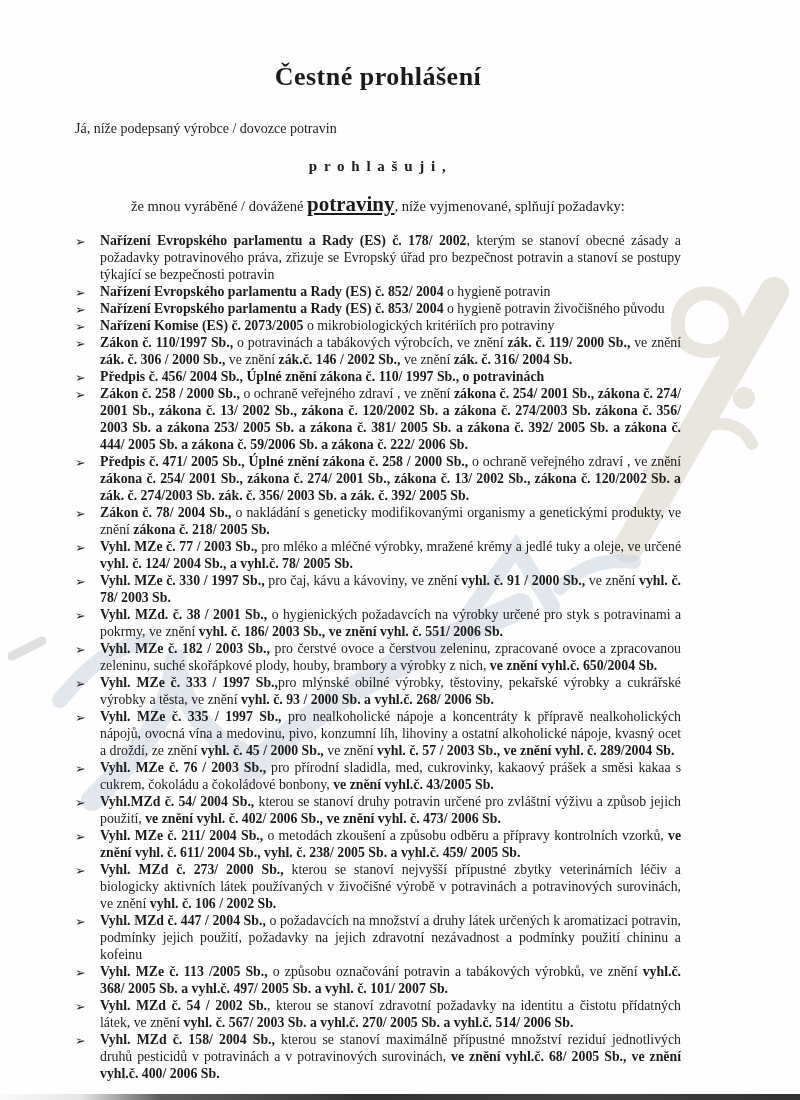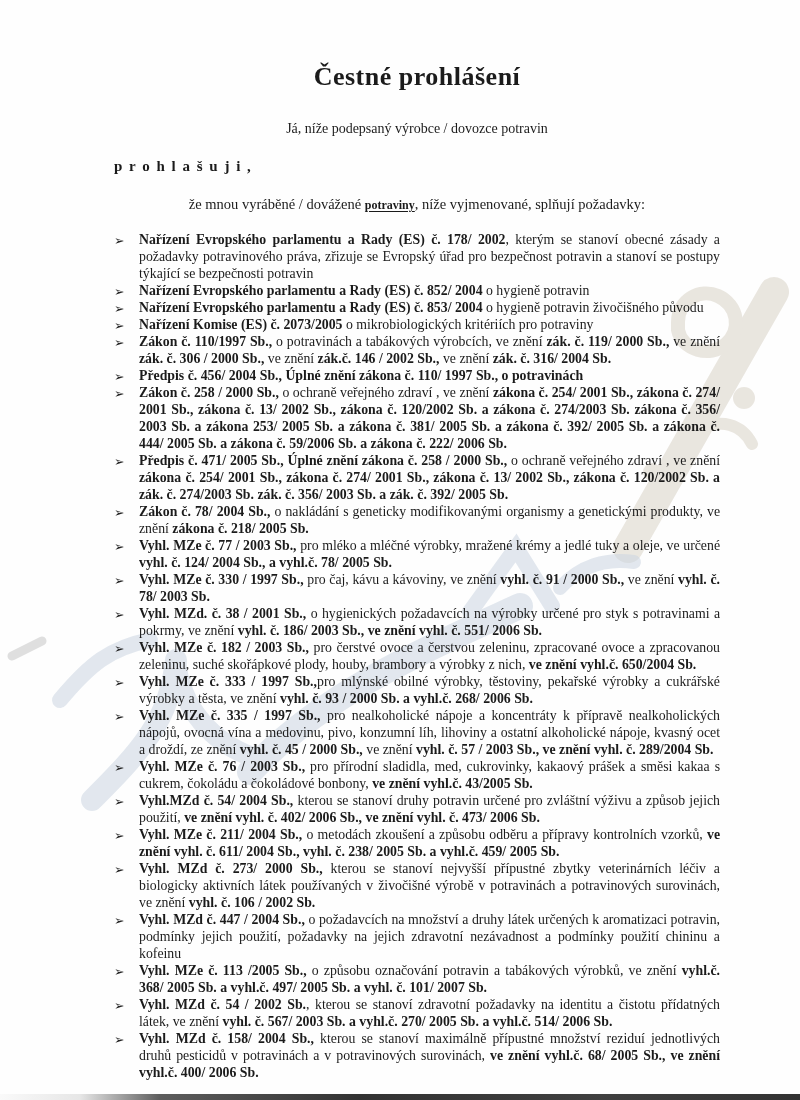--- a/index.html
+++ b/index.html
@@ -6,34 +6,34 @@
     --ink:#1b1b1b;
     --wm-blue:#ccd6e2;
     --wm-warm:#d9d3c7;
   }
   html,body{margin:0;padding:0;}
   body{
     width:800px;height:1100px;overflow:hidden;background:#fefefe;
     font-family:"Liberation Serif","DejaVu Serif",serif;color:var(--ink);
     position:relative;
   }
-  .page{position:relative;width:736px;height:1100px;padding-left:39px;}
+  .page{position:relative;width:736px;height:1100px;}
   .watermark{position:absolute;left:0;top:0;pointer-events:none;}
   .content{position:relative;padding:62px 55px 0 75px;}
   .title{
     margin:0;text-align:center;font-size:26px;font-weight:bold;
     letter-spacing:0.5px;line-height:30px;
   }
-  .subject{margin:28px 0 0 0;text-align:center;font-size:14px;line-height:18px;}
+  .subject{margin:28px 0 0 0;font-size:14px;line-height:18px;}
   .declare{
-    margin:19px 0 0 0;font-size:15px;font-weight:bold;
+    margin:19px 0 0 0;text-align:center;font-size:15px;font-weight:bold;
     letter-spacing:1.5px;line-height:19px;
   }
   .reqs{margin:19px 0 0 0;text-align:center;font-size:14.5px;line-height:19px;}
-  .reqs b u{font-size:12px;text-underline-offset:2px;text-align:right;}
+  .reqs b u{font-size:21px;text-underline-offset:2px;text-align:right;}
   .reg-list{margin-top:16px;font-size:13.8px;line-height:17px;}
   .reg-item{
     position:relative;padding-left:25px;text-align:justify;
     text-justify:inter-word;
   }
   .bullet{
     position:absolute;left:0;top:0.5px;font-size:12.5px;
     font-family:"DejaVu Sans",sans-serif;color:#222;
   }
   .reg-text b{font-weight:bold;}

